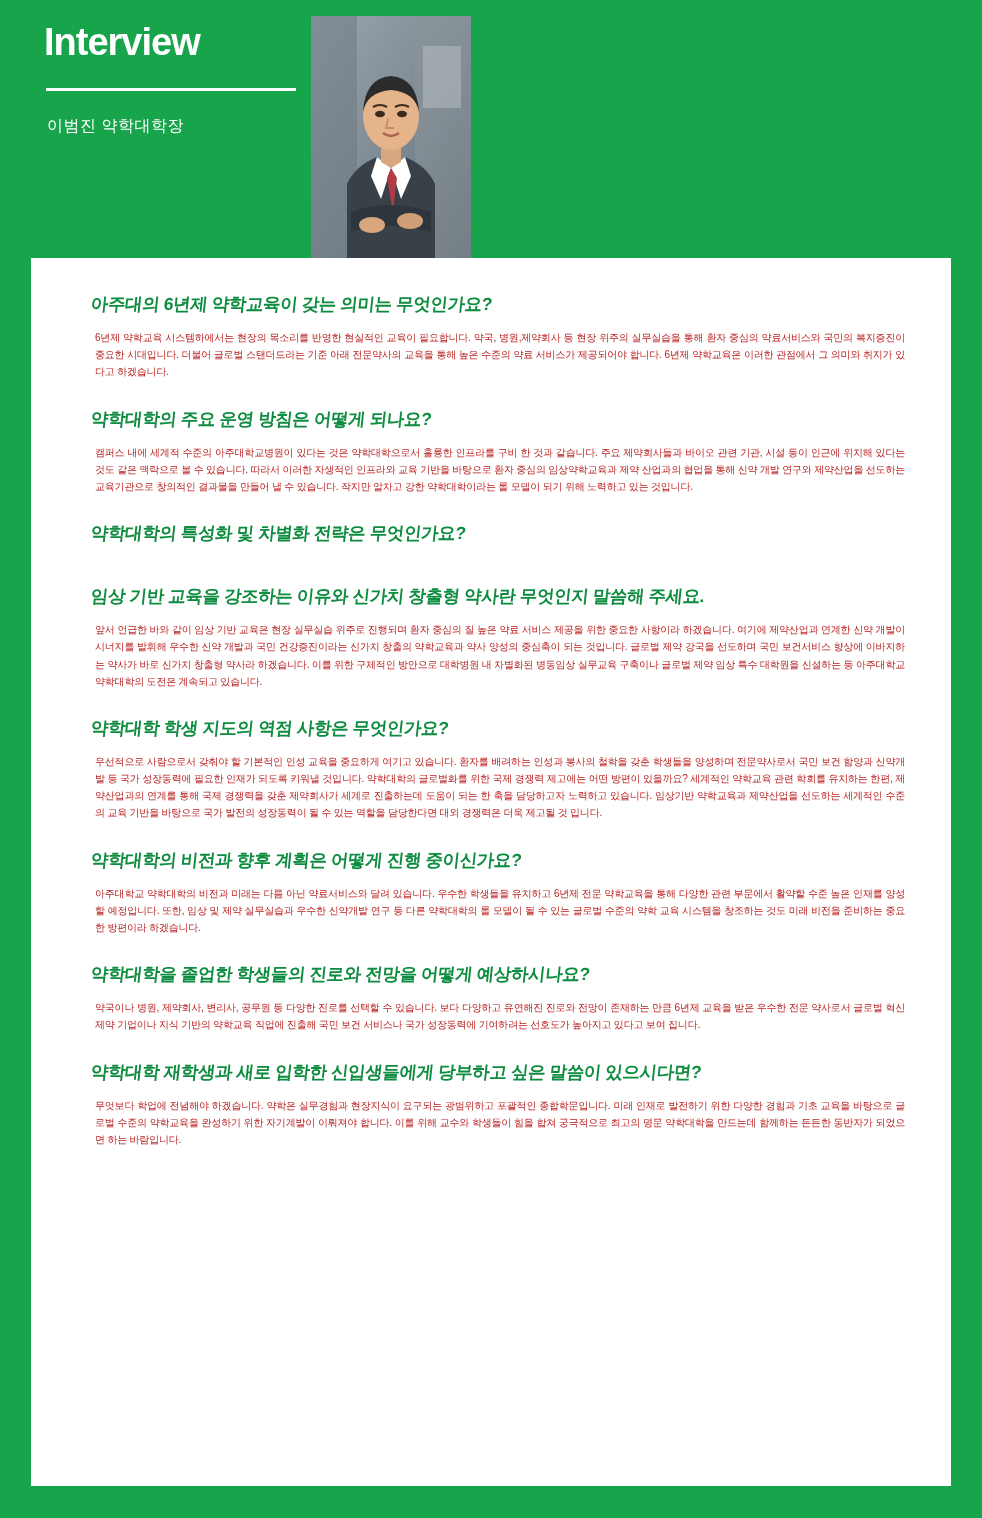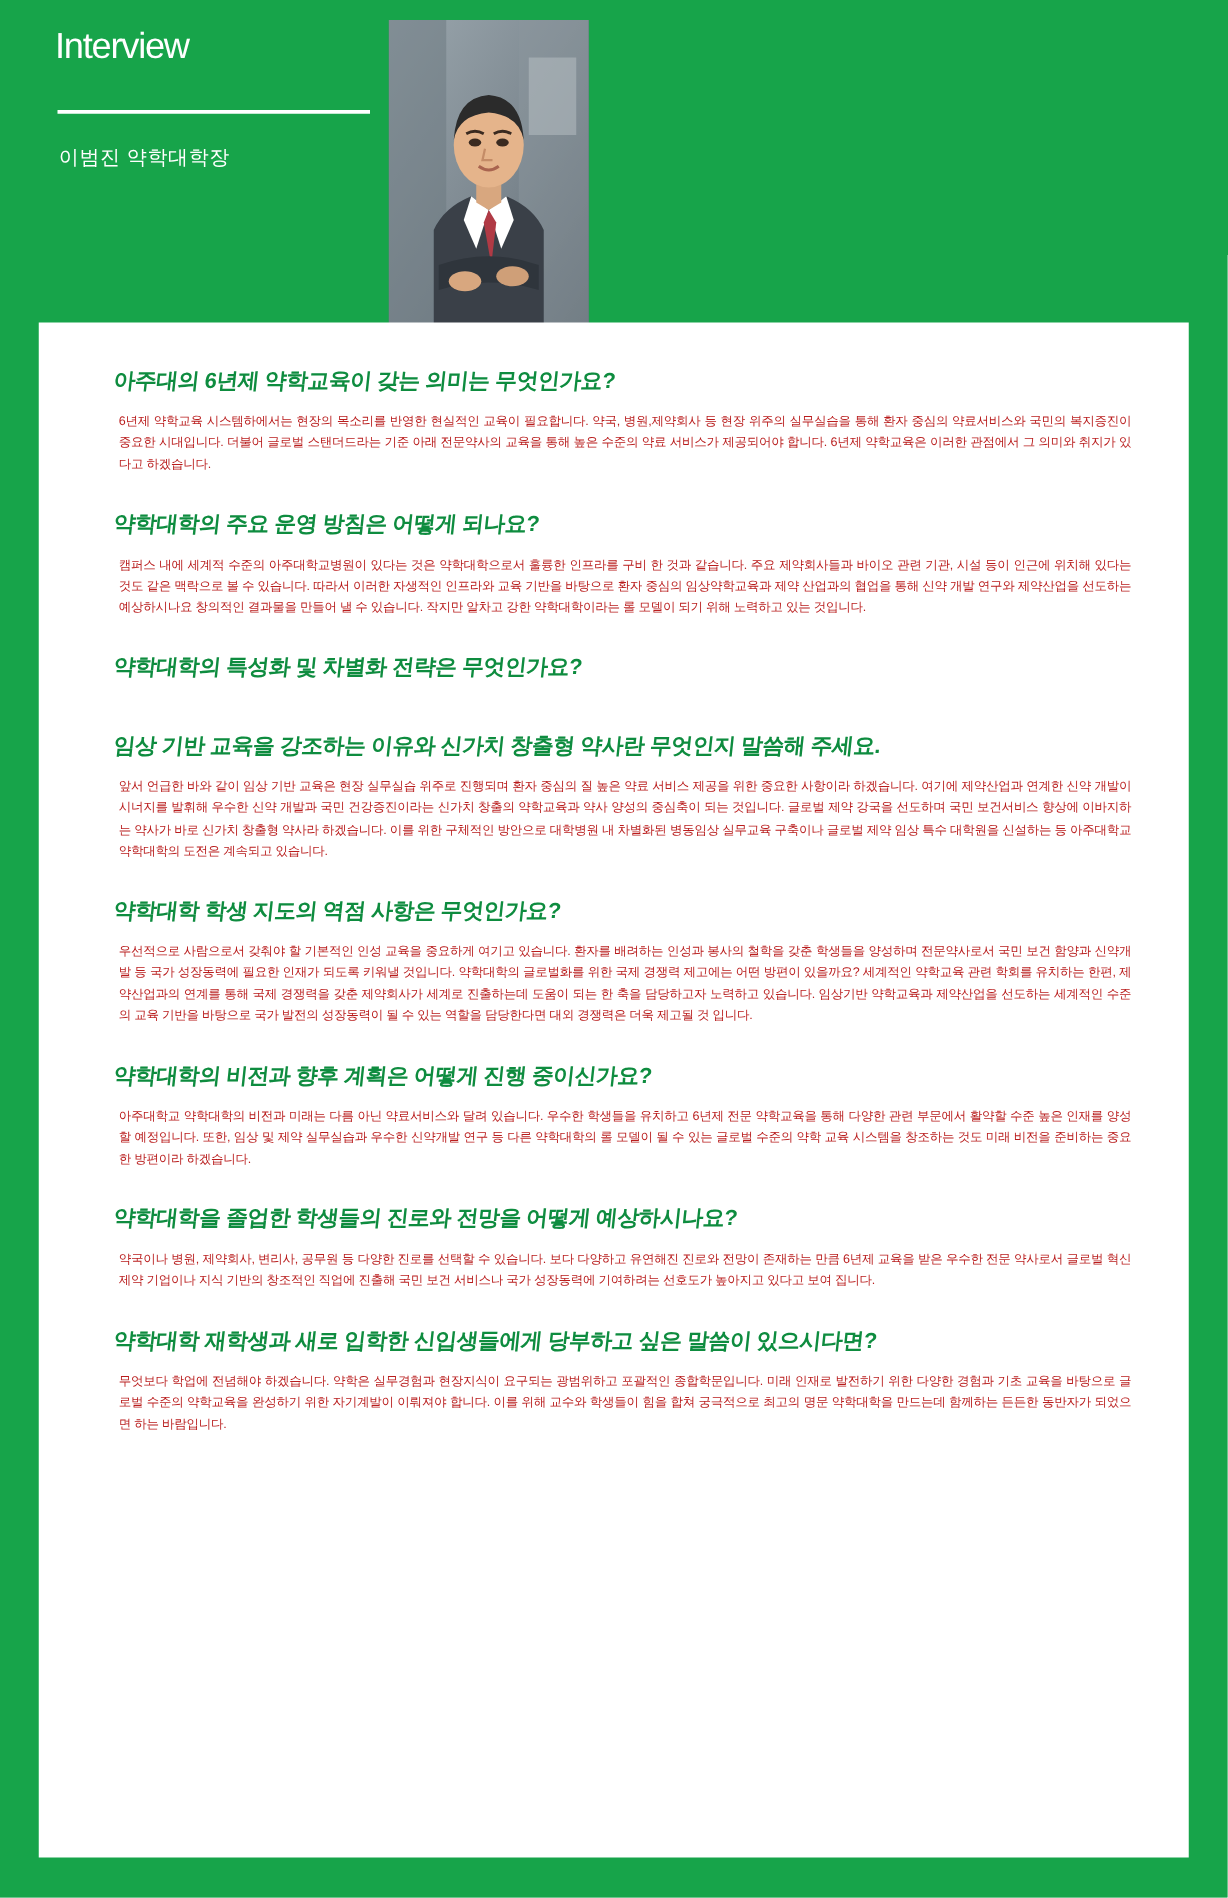--- a/index.html
+++ b/index.html
@@ -24,22 +24,22 @@
   .header {
     position: relative;
     height: 250px;
     padding: 0;
   }
   .header-title {
     position: absolute;
     left: 44px;
     top: 22px;
     color: #ffffff;
-    font-size: 29px;
-    font-weight: normal;
+    font-size: 38px;
+    font-weight: bold;
     letter-spacing: -1px;
     line-height: 1.1;
   }
   .title-rule {
     position: absolute;
     left: 46px;
     top: 88px;
     width: 250px;
     height: 3px;
     background: #ffffff;
@@ -150,21 +150,21 @@
 
   <div class="panel">
 
     <div class="qa">
       <div class="question">아주대의 6년제 약학교육이 갖는 의미는 무엇인가요?</div>
       <p class="answer">6년제 약학교육 시스템하에서는 현장의 목소리를 반영한 현실적인 교육이 필요합니다. 약국, 병원,제약회사 등 현장 위주의 실무실습을 통해 환자 중심의 약료서비스와 국민의 복지증진이 중요한 시대입니다. 더불어 글로벌 스탠더드라는 기준 아래 전문약사의 교육을 통해 높은 수준의 약료 서비스가 제공되어야 합니다. 6년제 약학교육은 이러한 관점에서 그 의미와 취지가 있다고 하겠습니다.</p>
     </div>
 
     <div class="qa">
       <div class="question">약학대학의 주요 운영 방침은 어떻게 되나요?</div>
-      <p class="answer">캠퍼스 내에 세계적 수준의 아주대학교병원이 있다는 것은 약학대학으로서 훌륭한 인프라를 구비 한 것과 같습니다. 주요 제약회사들과 바이오 관련 기관, 시설 등이 인근에 위치해 있다는 것도 같은 맥락으로 볼 수 있습니다. 따라서 이러한 자생적인 인프라와 교육 기반을 바탕으로 환자 중심의 임상약학교육과 제약 산업과의 협업을 통해 신약 개발 연구와 제약산업을 선도하는 예상하시나요 창의적인 결과물을 만들어 낼 수 있습니다. 작지만 알차고 강한 약학대학이라는 롤 모델이 되기 위해 노력하고 있는 것입니다.</p>
+      <p class="answer">캠퍼스 내에 세계적 수준의 아주대학교병원이 있다는 것은 약학대학으로서 훌륭한 인프라를 구비 한 것과 같습니다. 주요 제약회사들과 바이오 관련 기관, 시설 등이 인근에 위치해 있다는 것도 같은 맥락으로 볼 수 있습니다. 따라서 이러한 자생적인 인프라와 교육 기반을 바탕으로 환자 중심의 임상약학교육과 제약 산업과의 협업을 통해 신약 개발 연구와 제약산업을 선도하는 교육기관으로 창의적인 결과물을 만들어 낼 수 있습니다. 작지만 알차고 강한 약학대학이라는 롤 모델이 되기 위해 노력하고 있는 것입니다.</p>
     </div>
 
     <div class="qa">
       <div class="question">약학대학의 특성화 및 차별화 전략은 무엇인가요?</div>
     </div>
 
     <div class="qa">
       <div class="question">임상 기반 교육을 강조하는 이유와 신가치 창출형 약사란 무엇인지 말씀해 주세요.</div>
       <p class="answer">앞서 언급한 바와 같이 임상 기반 교육은 현장 실무실습 위주로 진행되며 환자 중심의 질 높은 약료 서비스 제공을 위한 중요한 사항이라 하겠습니다. 여기에 제약산업과 연계한 신약 개발이 시너지를 발휘해 우수한 신약 개발과 국민 건강증진이라는 신가치 창출의 약학교육과 약사 양성의 중심축이 되는 것입니다. 글로벌 제약 강국을 선도하며 국민 보건서비스 향상에 이바지하는 약사가 바로 신가치 창출형 약사라 하겠습니다. 이를 위한 구체적인 방안으로 대학병원 내 차별화된 병동임상 실무교육 구축이나 글로벌 제약 임상 특수 대학원을 신설하는 등 아주대학교 약학대학의 도전은 계속되고 있습니다.</p>
     </div>
@@ -174,21 +174,21 @@
       <p class="answer">우선적으로 사람으로서 갖춰야 할 기본적인 인성 교육을 중요하게 여기고 있습니다. 환자를 배려하는 인성과 봉사의 철학을 갖춘 학생들을 양성하며 전문약사로서 국민 보건 함양과 신약개발 등 국가 성장동력에 필요한 인재가 되도록 키워낼 것입니다. 약학대학의 글로벌화를 위한 국제 경쟁력 제고에는 어떤 방편이 있을까요? 세계적인 약학교육 관련 학회를 유치하는 한편, 제약산업과의 연계를 통해 국제 경쟁력을 갖춘 제약회사가 세계로 진출하는데 도움이 되는 한 축을 담당하고자 노력하고 있습니다. 임상기반 약학교육과 제약산업을 선도하는 세계적인 수준의 교육 기반을 바탕으로 국가 발전의 성장동력이 될 수 있는 역할을 담당한다면 대외 경쟁력은 더욱 제고될 것 입니다.</p>
     </div>
 
     <div class="qa">
       <div class="question">약학대학의 비전과 향후 계획은 어떻게 진행 중이신가요?</div>
       <p class="answer">아주대학교 약학대학의 비전과 미래는 다름 아닌 약료서비스와 달려 있습니다. 우수한 학생들을 유치하고 6년제 전문 약학교육을 통해 다양한 관련 부문에서 활약할 수준 높은 인재를 양성할 예정입니다. 또한, 임상 및 제약 실무실습과 우수한 신약개발 연구 등 다른 약학대학의 롤 모델이 될 수 있는 글로벌 수준의 약학 교육 시스템을 창조하는 것도 미래 비전을 준비하는 중요한 방편이라 하겠습니다.</p>
     </div>
 
     <div class="qa">
       <div class="question">약학대학을 졸업한 학생들의 진로와 전망을 어떻게 예상하시나요?</div>
-      <p class="answer">약국이나 병원, 제약회사, 변리사, 공무원 등 다양한 진로를 선택할 수 있습니다. 보다 다양하고 유연해진 진로와 전망이 존재하는 만큼 6년제 교육을 받은 우수한 전문 약사로서 글로벌 혁신 제약 기업이나 지식 기반의 창조적인 직업에 진출해 국민 보건 서비스나 국가 성장동력에 기여하려는 선호도가 높아지고 있다고 보여 집니다.</p>
+      <p class="answer">약국이나 병원, 제약회사, 변리사, 공무원 등 다양한 진로를 선택할 수 있습니다. 보다 다양하고 유연해진 진로와 전망이 존재하는 만큼 6년제 교육을 받은 우수한 전문 약사로서 글로벌 혁신 제약 기업이나 지식 기반의 약학교육 직업에 진출해 국민 보건 서비스나 국가 성장동력에 기여하려는 선호도가 높아지고 있다고 보여 집니다.</p>
     </div>
 
     <div class="qa">
       <div class="question">약학대학 재학생과 새로 입학한 신입생들에게 당부하고 싶은 말씀이 있으시다면?</div>
       <p class="answer">무엇보다 학업에 전념해야 하겠습니다. 약학은 실무경험과 현장지식이 요구되는 광범위하고 포괄적인 종합학문입니다. 미래 인재로 발전하기 위한 다양한 경험과 기초 교육을 바탕으로 글로벌 수준의 약학교육을 완성하기 위한 자기계발이 이뤄져야 합니다. 이를 위해 교수와 학생들이 힘을 합쳐 궁극적으로 최고의 명문 약학대학을 만드는데 함께하는 든든한 동반자가 되었으면 하는 바람입니다.</p>
     </div>
 
   </div>
 </div>
 

